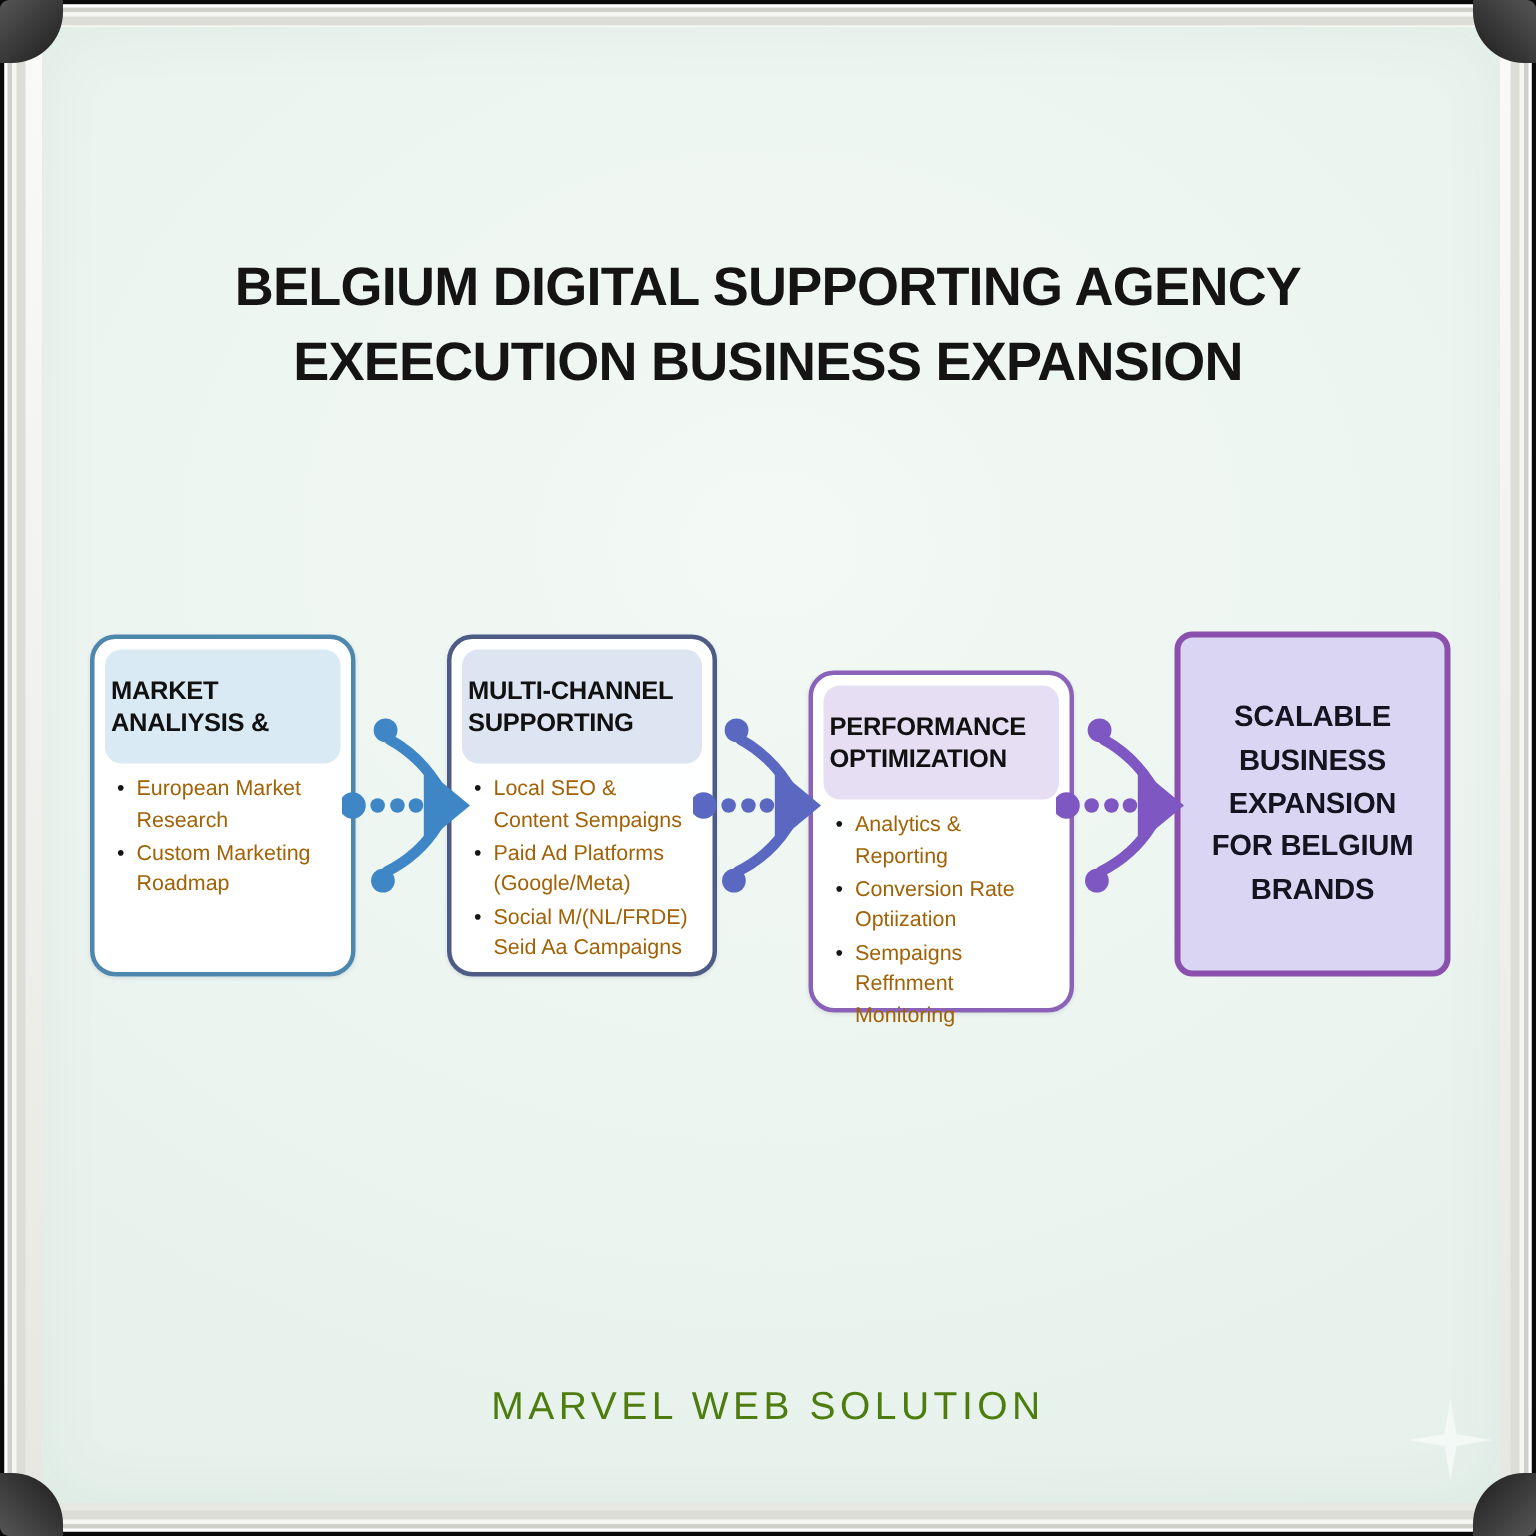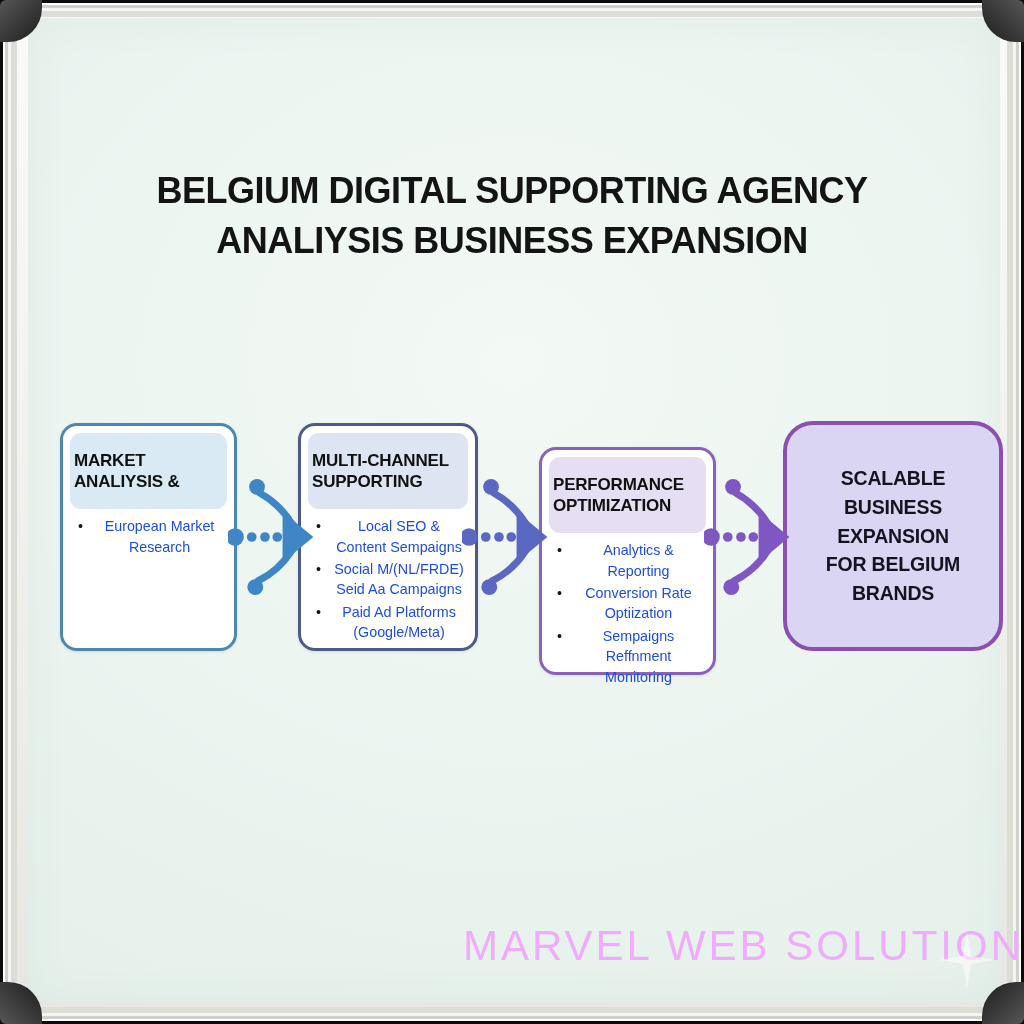--- a/index.html
+++ b/index.html
@@ -32,68 +32,70 @@
     background:rgba(255,255,255,.93);border:3px solid var(--bc,#4e87ae);
     border-radius:17px;box-shadow:0 1px 3px rgba(30,50,70,.12);}
   .card.c1{left:60px;width:177px;}
   .card.c2{left:298px;width:180px;}
   .card.c3{left:539px;width:177px;margin-top:24px;}
   .card-header{margin:7px 7px 4px;background:var(--hb,#d9eaf4);border-radius:11px;
     padding:17px 4px;text-align:left;font-weight:700;font-size:17px;line-height:1.24;
     letter-spacing:-.2px;color:#111;white-space:pre-line;}
   .bullets{list-style:none;margin:7px 0 0;padding:0 6px 0 15px;}
   .bullets li{position:relative;padding-left:13px;margin:0 0 2px;
-    font-size:14.3px;line-height:1.43;color:#1d4ed8;white-space:pre-line;text-align:center;}
+    font-size:14.3px;line-height:1.43;color:#a16207;white-space:pre-line;}
   .bullets li::before{content:"•";position:absolute;left:0;top:0;font-size:14.3px;color:#151515;}
 
   
-  .result-card{position:absolute;left:783px;top:421px;width:220px;height:230px;z-index:2;
+  .result-card{position:absolute;left:783px;top:421px;width:184px;height:230px;z-index:2;
     box-sizing:border-box;display:flex;align-items:center;justify-content:center;
-    background:var(--fill,#dad5f2);border:4px solid var(--bc,#8b4fae);border-radius:30px;}
+    background:var(--fill,#dad5f2);border:4px solid var(--bc,#8b4fae);border-radius:12px;}
   .result-label{font-weight:700;font-size:19.5px;line-height:1.47;text-align:center;
     color:#141420;letter-spacing:-.2px;white-space:pre-line;}
 
   
   .connector{position:absolute;width:88px;height:124px;z-index:3;color:var(--ac,#3e86c6);}
   .connector.a1{left:228px;top:475px;}
   .connector.a2{left:462px;top:475px;}
   .connector.a3{left:704px;top:475px;}
 
   
-  .brand{position:absolute;left:0;right:0;top:922px;z-index:2;text-align:right;
-    font-size:42px;font-weight:400;letter-spacing:3px;color:#f0abfc;}
+  .brand{position:absolute;left:0;right:0;top:922px;z-index:2;text-align:center;
+    font-size:26px;font-weight:400;letter-spacing:3px;color:#4d7c0f;}
 
   
   .sparkle{position:absolute;left:939px;top:932px;width:56px;height:56px;z-index:2;
     background:#ffffff;opacity:.55;filter:blur(1.2px);
     clip-path:polygon(50% 0%,57% 43%,100% 50%,57% 57%,50% 100%,43% 57%,0% 50%,43% 43%);}
 </style>
 </head>
 <body>
 
 <div class="canvas">
 
   <div class="frame-strip"></div>
   <div class="board" style="--surface: #e9f3ee;"></div>
   <div class="cap tl"></div>
   <div class="cap tr"></div>
   <div class="cap bl"></div>
   <div class="cap br"></div>
 
   <div class="title">
     <div>BELGIUM DIGITAL SUPPORTING AGENCY</div>
-    <div>ANALIYSIS BUSINESS EXPANSION</div>
+    <div>EXEECUTION BUSINESS EXPANSION</div>
   </div>
 
   <div class="card c1" style="--bc: #4e87ae;">
     <div class="card-header" style="--hb: #d9eaf4;">MARKET
 ANALIYSIS &amp;</div>
     <ul class="bullets">
       <li>European Market
 Research</li>
+      <li>Custom Marketing
+Roadmap</li>
     </ul>
   </div>
 
   <svg class="connector a1" viewBox="0 0 100 140" style="--ac: #3e86c6;">
     <circle cx="8" cy="70" r="10" fill="currentColor"></circle>
     <circle cx="27" cy="70" r="5.5" fill="currentColor"></circle>
     <circle cx="42" cy="70" r="5.5" fill="currentColor"></circle>
     <circle cx="56" cy="70" r="5.5" fill="currentColor"></circle>
     <circle cx="33" cy="13" r="9" fill="currentColor"></circle>
     <path d="M36,20 Q58,32 72,54" stroke="currentColor" stroke-width="8" fill="none" stroke-linecap="round"></path>
@@ -101,24 +103,24 @@
     <path d="M34,120 Q58,108 72,86" stroke="currentColor" stroke-width="8" fill="none" stroke-linecap="round"></path>
     <polygon points="62,41 97,70 62,99" fill="currentColor"></polygon>
   </svg>
 
   <div class="card c2" style="--bc: #4d5b85;">
     <div class="card-header" style="--hb: #dde4f2;">MULTI-CHANNEL
 SUPPORTING</div>
     <ul class="bullets">
       <li>Local SEO &amp;
 Content Sempaigns</li>
+      <li>Paid Ad Platforms
+(Google/Meta)</li>
       <li>Social M/(NL/FRDE)
 Seid Aa Campaigns</li>
-      <li>Paid Ad Platforms
-(Google/Meta)</li>
     </ul>
   </div>
 
   <svg class="connector a2" viewBox="0 0 100 140" style="--ac: #5a68c2;">
     <circle cx="8" cy="70" r="10" fill="currentColor"></circle>
     <circle cx="27" cy="70" r="5.5" fill="currentColor"></circle>
     <circle cx="42" cy="70" r="5.5" fill="currentColor"></circle>
     <circle cx="56" cy="70" r="5.5" fill="currentColor"></circle>
     <circle cx="33" cy="13" r="9" fill="currentColor"></circle>
     <path d="M36,20 Q58,32 72,54" stroke="currentColor" stroke-width="8" fill="none" stroke-linecap="round"></path>

